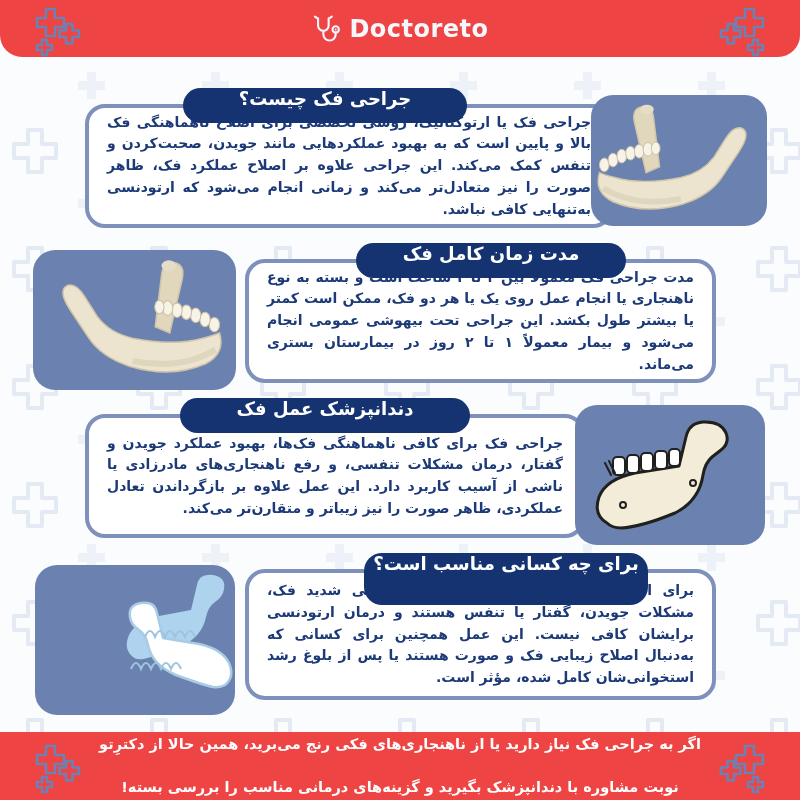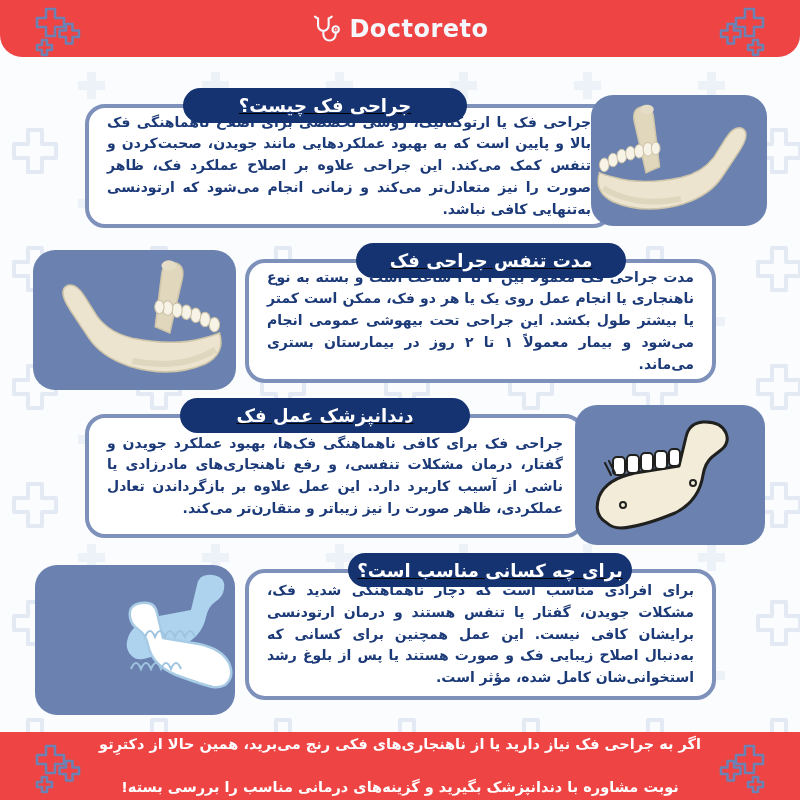--- a/index.html
+++ b/index.html
@@ -17,40 +17,40 @@
   .footer .corner-crosses{top:12px;}
   .logo{display:flex;align-items:center;gap:8px;direction:ltr;}
   .logo-text{color:#f4f7fc;font-size:24px;font-weight:bold;letter-spacing:.5px;}
   .footer-line{color:#ffffff;font-size:14.5px;font-weight:bold;direction:rtl;margin:0;line-height:1.45;}
 
   
   .sec{position:absolute;z-index:1;}
   .box{position:absolute;background:#ffffff;border:4px solid #7e91bb;border-radius:20px;
        box-sizing:border-box;display:flex;align-items:center;padding:10px 18px;}
   .box p{margin:0;direction:rtl;text-align:justify;color:#1c3a78;font-size:14px;font-weight:600;line-height:1.55;width:100%;}
-  .pill{position:absolute;background:#153271;border-radius:18px;display:flex;align-items:center;justify-content:center;z-index:2;text-decoration:underline;}
+  .pill{position:absolute;background:#153271;border-radius:18px;display:flex;align-items:flex-start;justify-content:center;z-index:2;}
   .pill span{color:#ffffff;font-size:18px;font-weight:bold;direction:rtl;white-space:nowrap;}
   .panel{position:absolute;background:#6b82b0;border-radius:22px;z-index:2;}
   .panel svg{position:absolute;left:0;top:0;width:100%;height:100%;overflow:visible;}
 
   
   .box1{left:85px;top:104px;width:528px;height:124px;}
   .pill1{left:183px;top:88px;width:284px;height:35px;}
   .panel1{left:591px;top:95px;width:176px;height:131px;}
 
   .box2{left:245px;top:259px;width:471px;height:124px;}
   .pill2{left:356px;top:243px;width:270px;height:35px;}
   .panel2{left:33px;top:250px;width:203px;height:140px;}
 
   .box3{left:85px;top:414px;width:500px;height:124px;}
   .pill3{left:180px;top:398px;width:290px;height:35px;}
   .panel3{left:575px;top:405px;width:190px;height:140px;}
 
   .box4{left:245px;top:569px;width:471px;height:131px;}
-  .pill4{left:348px;top:553px;width:284px;height:34px;}
+  .pill4{left:364px;top:553px;width:284px;height:52px;}
   .panel4{left:35px;top:565px;width:200px;height:150px;}
 </style>
 </head>
 <body>
 
 <div class="canvas">
 
   <svg class="bg-pattern" width="800" height="800">
     <defs>
       <pattern id="xp" width="124" height="118" patternUnits="userSpaceOnUse">
@@ -136,21 +136,21 @@
             <ellipse cx="31" cy="63" rx="5" ry="7"></ellipse>
               <ellipse cx="40" cy="60" rx="5" ry="7"></ellipse>
             <ellipse cx="49" cy="58" rx="5" ry="7"></ellipse>
               <ellipse cx="58" cy="56" rx="5" ry="7"></ellipse>
             <ellipse cx="66" cy="55" rx="4.5" ry="6.5"></ellipse>
           </g>
         </g>
       </svg>
     </div>
     <div class="pill pill2">
-      <span>مدت تنفس جراحی فک</span>
+      <span>مدت زمان کامل فک</span>
     </div>
   </section>
 
   <section class="sec">
     <div class="box box3">
       <p>جراحی فک برای کافی ناهماهنگی فک‌ها، بهبود عملکرد جویدن و گفتار، درمان مشکلات تنفسی، و رفع ناهنجاری‌های مادرزادی یا ناشی از آسیب کاربرد دارد. این عمل علاوه بر بازگرداندن تعادل عملکردی، ظاهر صورت را نیز زیباتر و متقارن‌تر می‌کند.</p>
     </div>
     <div class="panel panel3">
       <svg viewBox="0 0 190 140" preserveAspectRatio="xMidYMid meet">
         <path d="M32 118 Q18 110 24 92 Q31 74 60 68 L104 61 L111 32 Q114 18 128 17 Q146 16 151 28 Q155 38 146 45 L137 52 Q130 58 128 70 Q124 96 100 108 Q66 122 46 123 Q37 123 32 118 Z" fill="#f2ecd9" stroke="#20201e" stroke-width="3" stroke-linejoin="round"></path>

